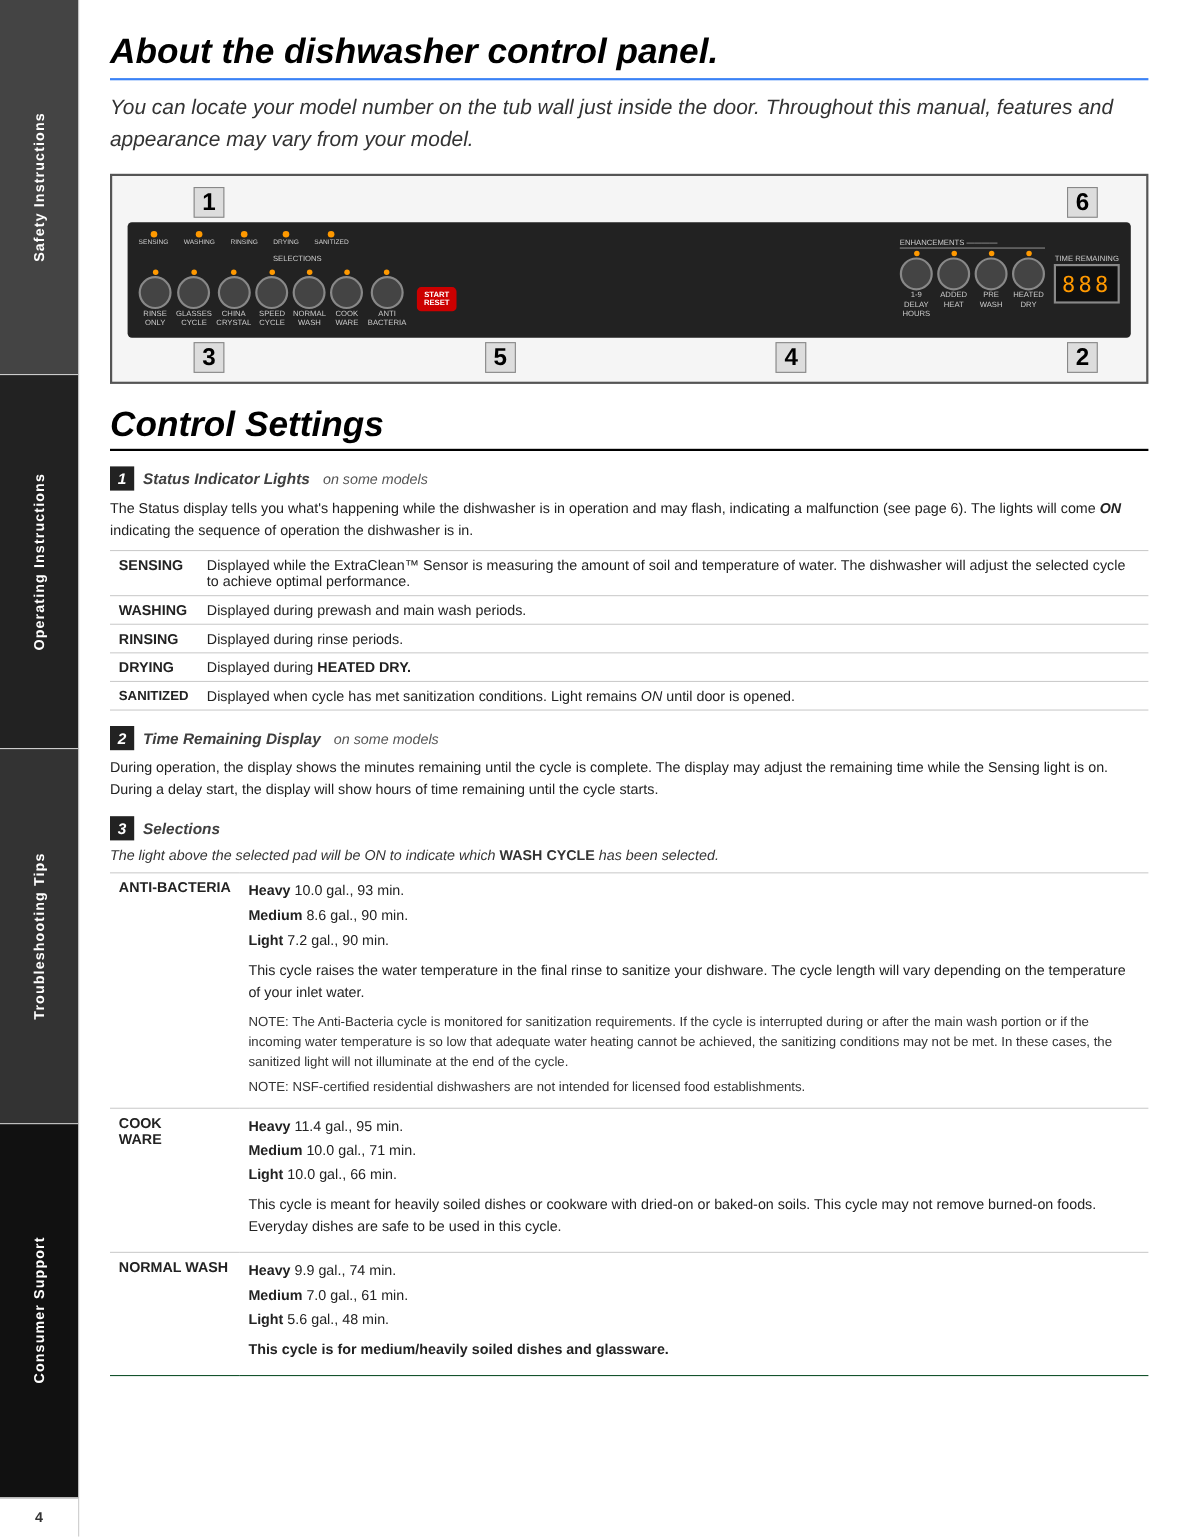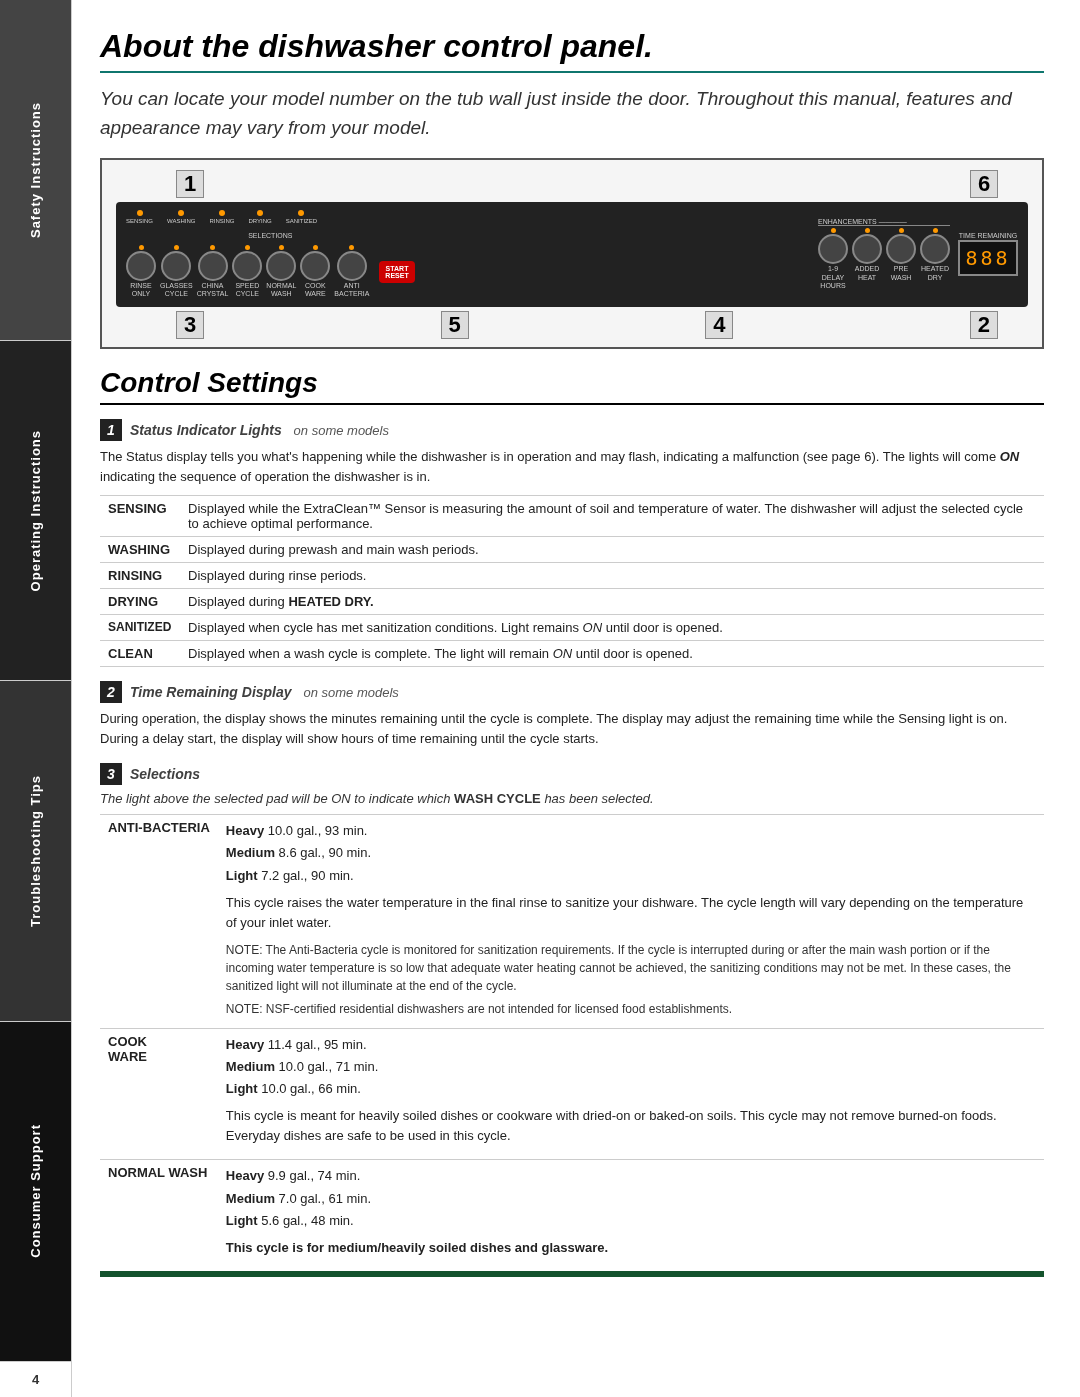--- a/index.html
+++ b/index.html
@@ -57,21 +57,21 @@
       padding: 28px 36px 28px 28px;
       overflow: hidden;
     }
 
     
     .page-title {
       font-size: 32px;
       font-style: italic;
       font-weight: bold;
       color: #000;
-      border-bottom: 2px solid #0f766e;
+      border-bottom: 2px solid #3b82f6;
       padding-bottom: 6px;
       margin-bottom: 12px;
     }
 
     .intro-text {
       font-size: 19px;
       font-style: italic;
       color: #333;
       margin-bottom: 16px;
       line-height: 1.5;
@@ -228,21 +228,21 @@
       align-items: center;
     }
     .start-btn-label {
       font-size: 7px;
       color: #fff;
       font-weight: bold;
     }
 
     
     .section-title {
-      font-size: 28px;
+      font-size: 32px;
       font-style: italic;
       font-weight: bold;
       color: #000;
       border-bottom: 2px solid #000;
       padding-bottom: 4px;
       margin-bottom: 14px;
     }
 
     
     .numbered-item {
@@ -316,21 +316,21 @@
 
     
     .selections-table {
       width: 100%;
       border-collapse: collapse;
     }
     .selections-table tr {
       border-top: 1px solid #ccc;
     }
     .selections-table tr:last-child {
-      border-bottom: 6px solid #14532d;
+      border-bottom: 1px solid #14532d;
     }
     .selections-table td {
       padding: 5px 8px;
       font-size: 13px;
       color: #222;
       vertical-align: top;
     }
     .sel-key {
       font-weight: bold;
       white-space: nowrap;
@@ -550,24 +550,20 @@
         <td>Displayed during rinse periods.</td>
       </tr>
       <tr>
         <td class="indicator-key"><b>DRYING</b></td>
         <td>Displayed during <b>HEATED DRY.</b></td>
       </tr>
       <tr>
         <td class="indicator-key small"><b>SANITIZED</b></td>
         <td>Displayed when cycle has met sanitization conditions. Light remains <i>ON</i> until door is opened.</td>
       </tr>
-      <tr>
-        <td class="indicator-key"><b>CLEAN</b></td>
-        <td>Displayed when a wash cycle is complete. The light will remain <i>ON</i> until door is opened.</td>
-      </tr>
     </tbody>
       </table>
   </div>
 
   <div class="numbered-item">
     <div class="numbered-item-header">
       <div class="item-number-badge">2</div>
       <span class="item-heading">Time Remaining Display&nbsp;</span>
       <span class="item-heading-sub">on some models</span>
     </div>

